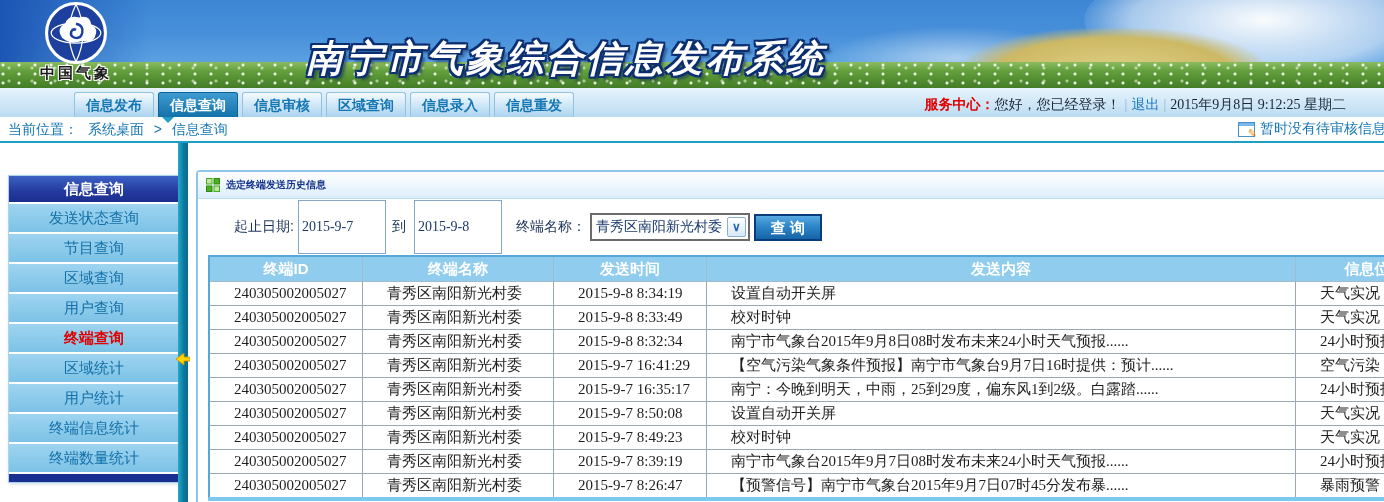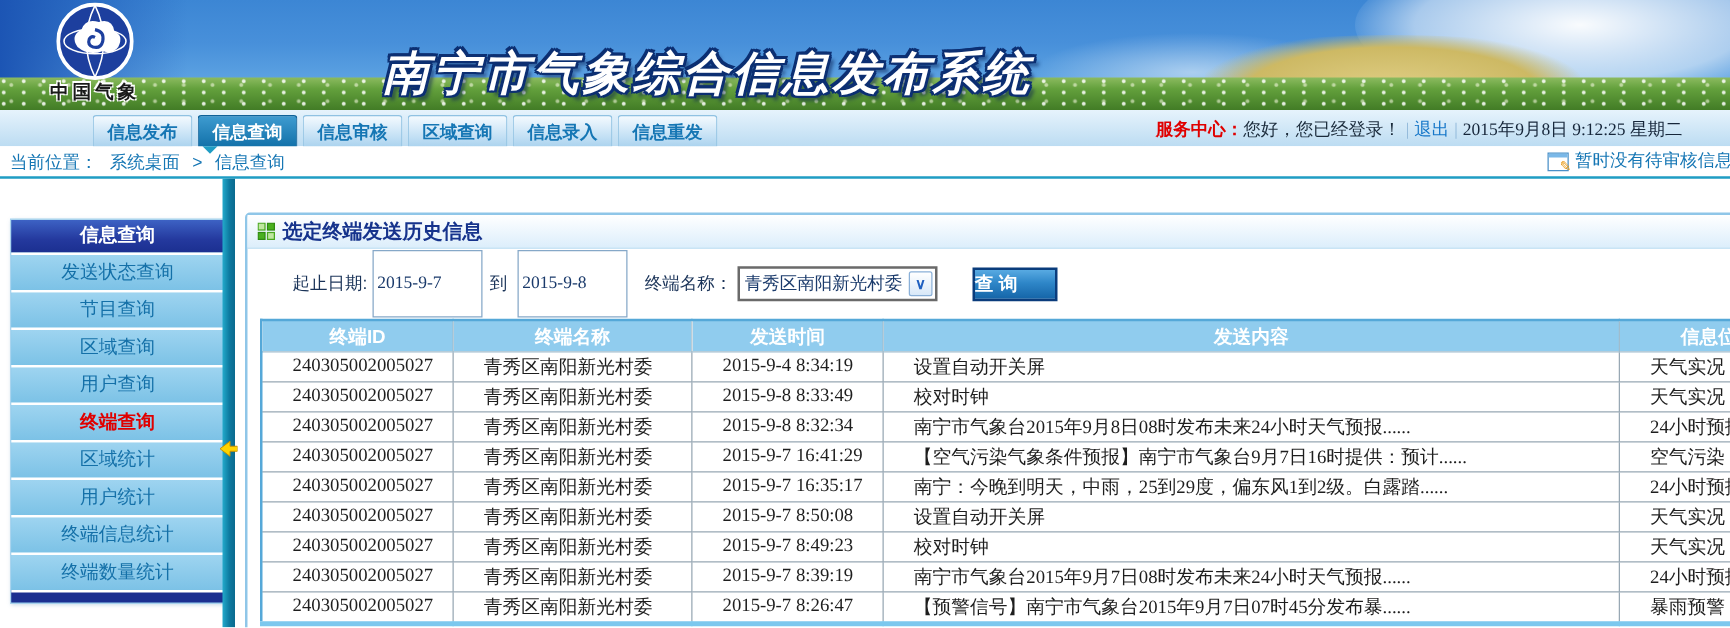--- a/index.html
+++ b/index.html
@@ -75,35 +75,35 @@
   
   .splitter{position:absolute;left:178px;top:143px;width:10px;height:359px;
           background:linear-gradient(90deg,#23aacb,#0d7aa0 55%,#0a6a8e);}
   .splitter-arrow{position:absolute;left:176px;top:352px;width:14px;height:14px;cursor:pointer;}
 
   
   .panel{position:absolute;left:196px;top:170px;width:1252px;height:340px;background:#fff;
           border:2px solid #8fc6e8;border-radius:4px 4px 0 0;}
   .panel-header{height:26px;background:linear-gradient(180deg,#ffffff,#dceefb);
           border-bottom:1px solid #b8dcf2;display:flex;align-items:center;padding-left:8px;gap:6px;}
-  .panel-title{font-size:16px;font-weight:bold;color:#16338c;text-align:right;}
+  .panel-title{font-size:10px;font-weight:bold;color:#16338c;text-align:right;}
   .form-row{height:56px;display:flex;align-items:center;padding-left:36px;font-size:14px;color:#1a3358;white-space:nowrap;}
   .form-row .lbl{margin-right:4px;}
   .txt-input{width:80px;height:20px;border:1px solid #86a8c8;font-family:"Liberation Serif",serif;
           font-size:14px;color:#1a3a6b;padding:16px 3px;box-sizing:content-box;}
   .to-lbl{margin:0 8px 0 6px;}
   .term-lbl{margin:0 4px 0 14px;}
   .select{width:152px;height:24px;border:2px solid #6a6a6a;background:#fff;display:flex;align-items:center;
           position:relative;font-family:"Liberation Serif",serif;font-size:14px;color:#1a3a6b;
           padding-left:4px;cursor:pointer;box-sizing:content-box;}
   .select-arrow{position:absolute;right:2px;top:2px;bottom:2px;width:17px;border:1px solid #8ab0d8;border-radius:2px;
           display:flex;align-items:center;justify-content:center;color:#2060c0;font-weight:bold;font-size:12px;
           background:linear-gradient(180deg,#ffffff,#d8e8f8);}
-  .query-btn{width:68px;height:27px;margin-left:28px;border:2px solid #0a3c7c;color:#fff;font-weight:bold;
-          font-size:15px;text-align:left;line-height:23px;cursor:pointer;box-sizing:border-box;
+  .query-btn{width:68px;height:27px;margin-left:4px;border:2px solid #0a3c7c;color:#fff;font-weight:bold;
+          font-size:15px;text-align:center;line-height:23px;cursor:pointer;box-sizing:border-box;
           background:linear-gradient(180deg,#58aae2 0%,#2e86c8 45%,#1565a8 100%);}
 
   
   .table-wrap{margin-left:10px;width:1232px;}
   table.data-table{border-collapse:collapse;table-layout:fixed;width:1232px;
           border:2px solid #55a8d8;border-bottom:4px solid #7cc8ee;
           font-family:"Liberation Serif",serif;}
   .data-table th{background:#90ccee;color:#fff;font-size:15px;font-weight:bold;height:22px;
           border:1px solid #9fbccd;font-family:"Liberation Sans",sans-serif;text-align:center;
           overflow:hidden;white-space:nowrap;}
@@ -220,21 +220,21 @@
               <th class="c1">终端名称</th>
               <th class="c2">发送时间</th>
               <th class="c3">发送内容</th>
               <th class="c4">信息位</th>
             </tr>
           </thead>
         <tbody>
             <tr>
               <td class="c0">240305002005027</td>
               <td class="c1">青秀区南阳新光村委</td>
-              <td class="c2">2015-9-4 8:34:19</td>
+              <td class="c2">2015-9-8 8:34:19</td>
               <td class="c3">设置自动开关屏</td>
               <td class="c4">天气实况</td>
             </tr>
             <tr>
               <td class="c0">240305002005027</td>
               <td class="c1">青秀区南阳新光村委</td>
               <td class="c2">2015-9-8 8:33:49</td>
               <td class="c3">校对时钟</td>
               <td class="c4">天气实况</td>
             </tr>

